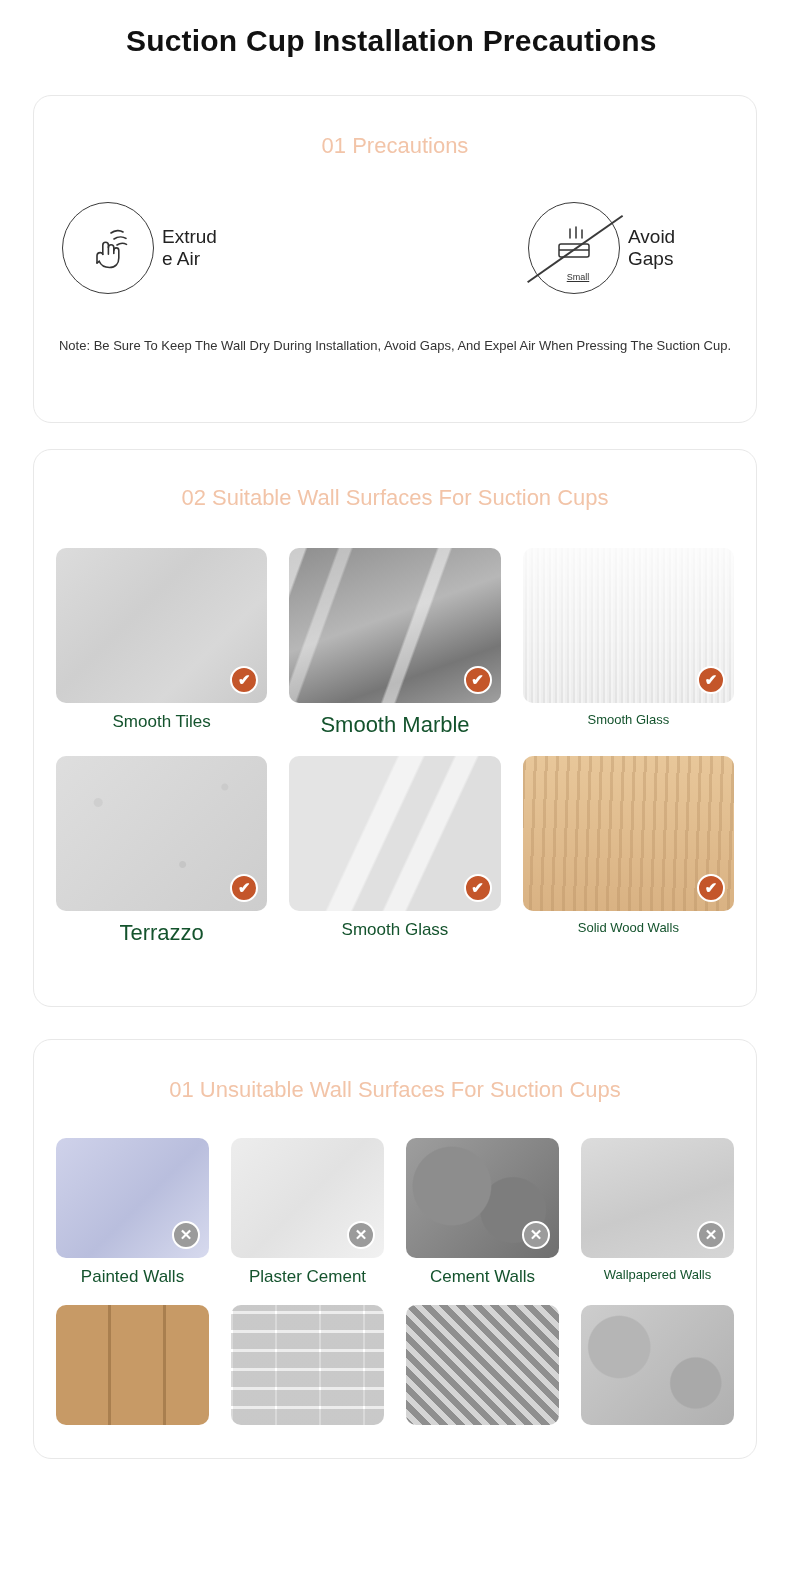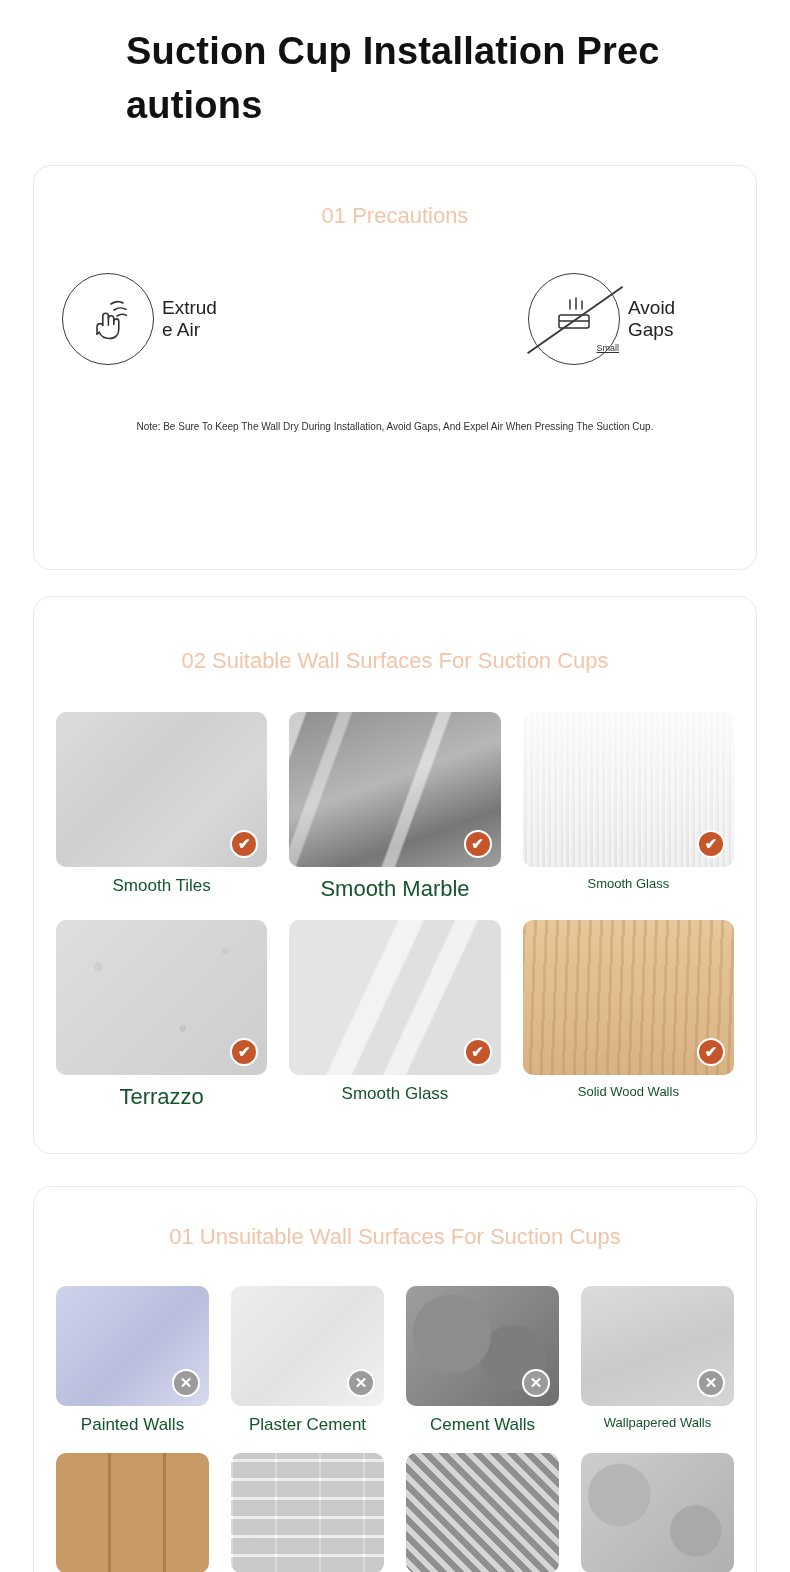--- a/index.html
+++ b/index.html
@@ -12,21 +12,21 @@
   }
   .page {
     width: 790px; height: 1572px;
     position: relative;
     background: #fff;
     padding: 0 33px;
   }
 
   
   .title {
-    font-size: 38px;
+    font-size: 30px;
     font-weight: bold;
     color: #111;
     line-height: 1.42;
     letter-spacing: .2px;
     padding-left: 93px;
     padding-right: 90px;
     word-break: break-all;
   }
 
   
@@ -40,21 +40,21 @@
     text-align: center;
     color: #f2c4a8;
     font-size: 22px;
     line-height: 1.3;
     font-weight: 400;
     padding: 0 70px;
     word-break: break-word;
   }
 
   
-  #card1 { margin-top: 32px; height: 405px; padding-top: 36px; }
+  #card1 { margin-top: 32px; height: 328px; padding-top: 36px; }
   .icons-row {
     display: flex;
     justify-content: space-between;
     padding: 0 28px;
     margin-top: 42px;
   }
   .icon-item { display: flex; align-items: center; width: 200px; }
   .circle {
     width: 92px; height: 92px;
     border: 1.6px solid #3a3a3a;
@@ -78,30 +78,30 @@
     width: 116px; height: 1.6px;
     background: #3a3a3a;
     top: 45px; left: -12px;
     transform: rotate(-35deg);
     transform-origin: center;
   }
   .tiny-caption {
     position: absolute;
     bottom: 11px;
     left: 8px; right: 0;
-    text-align: right;
+    text-align: center;
     font-size: 9px;
     color: #333;
     text-decoration: underline;
   }
   .note {
     text-align: center;
-    font-size: 10px;
+    font-size: 13px;
     color: #333;
-    margin-top: 56px;
+    margin-top: 44px;
     padding: 0 20px;
   }
 
   
   .swatch-grid {
     display: grid;
     gap: 18px 22px;
     padding: 0 22px;
   }
   .g3 { grid-template-columns: repeat(3, 1fr); }
@@ -165,21 +165,21 @@
       repeating-linear-gradient(0deg, #d9d9d9 0 16px, #ffffff 16px 19px),
       repeating-linear-gradient(90deg, #ffffff 0 2px, #ececec 2px 44px);
       background-blend-mode: multiply; }
   .tx-diamond{ background:
       repeating-linear-gradient(45deg, #8f8f8f 0 6px, #d5d5d5 6px 12px),
       repeating-linear-gradient(-45deg, rgba(120,120,120,.45) 0 6px, rgba(230,230,230,.35) 6px 12px); }
   .tx-rough  { background: radial-gradient(circle at 25% 35%, #b5b5b5 0 22%, transparent 23%),
                  radial-gradient(circle at 75% 65%, #a9a9a9 0 18%, transparent 19%),
                  linear-gradient(135deg,#cdcdcd,#b0b0b0); }
 
-  #card2 { margin-top: 26px; height: 558px; padding-top: 50px; }
+  #card2 { margin-top: 26px; height: 558px; padding-top: 34px; }
   #card2 .swatch-grid { margin-top: 36px; }
   #card3 { margin-top: 32px; height: 420px; padding-top: 36px; overflow: hidden; }
   #card3 .swatch-grid { margin-top: 34px; padding: 0 22px; }
 </style>
 </head>
 <body>
 
 <div class="page">
 
   <h1 class="title">Suction Cup Installation Precautions</h1>

